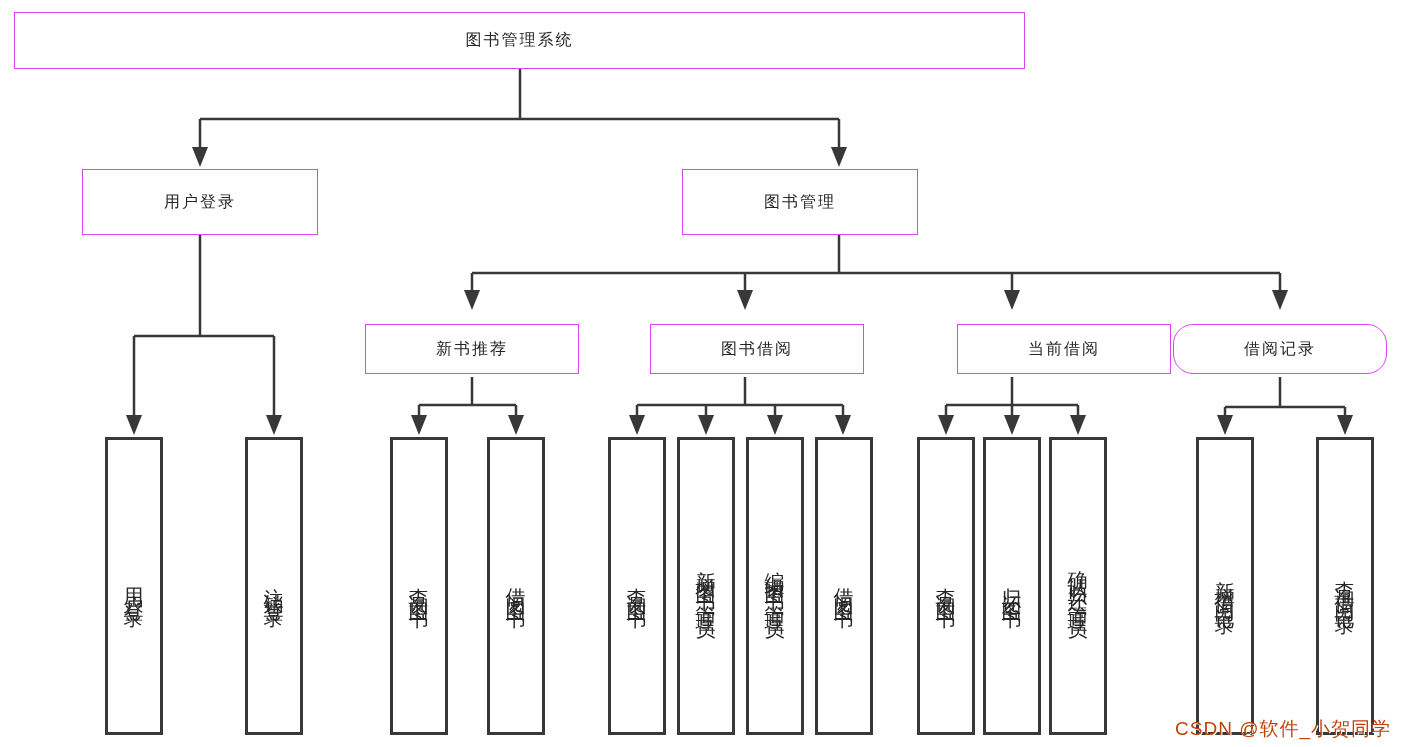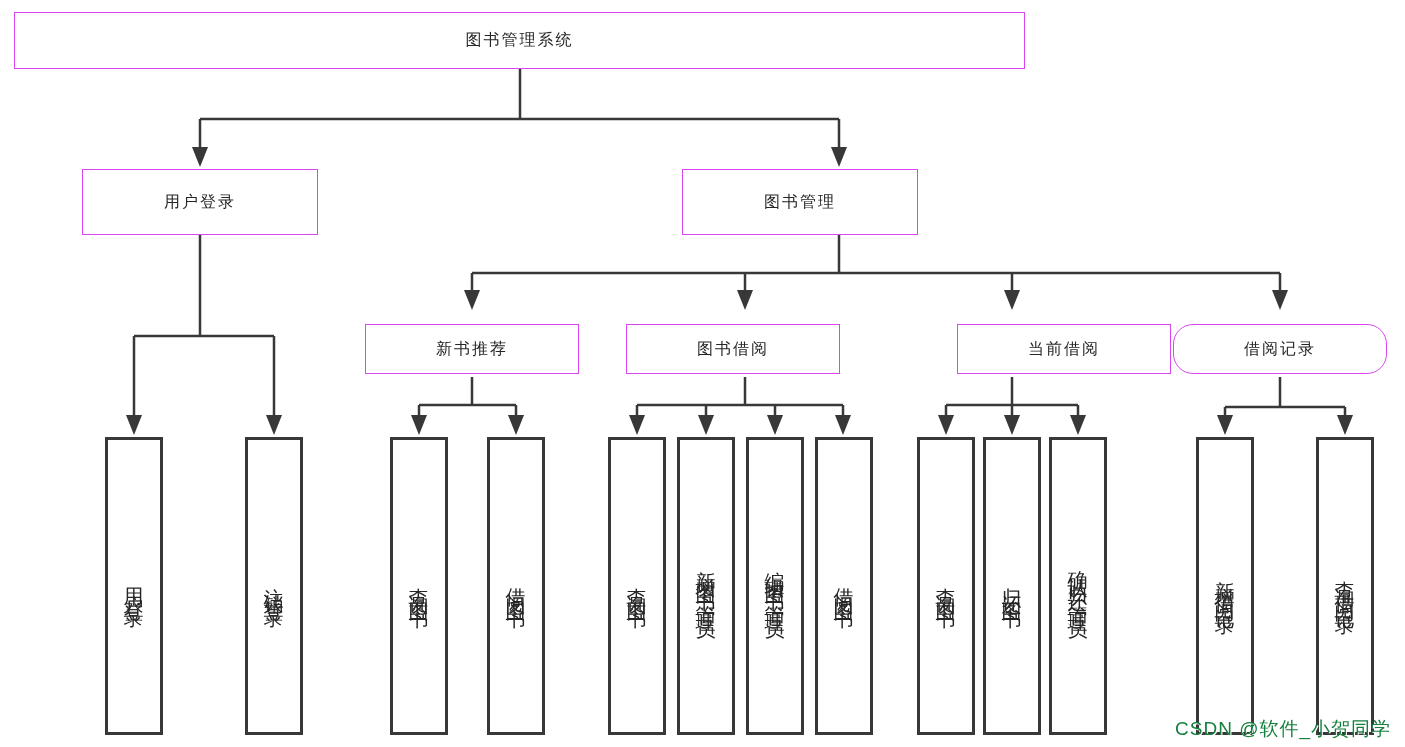--- a/index.html
+++ b/index.html
@@ -34,21 +34,21 @@
     text-orientation:mixed;
     text-align:center;
     font-size:20px;
     letter-spacing:7px;
     line-height:52px;
   }
   .watermark {
     position:absolute;
     right:14px; bottom:5px;
     font-size:19px; letter-spacing:1px;
-    color:#15803d;
+    color:#c2410c;
     text-shadow:1px 1px 0 #ffffff;
     white-space:nowrap;
     z-index:5;
   }
 </style>
 </head>
 <body>
 
 <div class="canvas">
 
@@ -84,21 +84,21 @@
       <polygon points="1337,415 1353,415 1345,435"></polygon>
     </g>
   </svg>
 
   <div class="box root">图书管理系统</div>
 
   <div class="box lvl2" style="left:82px;">用户登录</div>
   <div class="box lvl2" style="left:682px;">图书管理</div>
 
   <div class="box lvl3" style="left:365px;">新书推荐</div>
-  <div class="box lvl3" style="left:626px;">图书借阅</div>
+  <div class="box lvl3" style="left:650px;">图书借阅</div>
   <div class="box lvl3" style="left:957px;">当前借阅</div>
   <div class="box lvl3" style="left:1173px;border-radius:20px;">借阅记录</div>
 
   <div class="leaf" style="left:105px;">用户登录</div>
   <div class="leaf" style="left:245px;">注销登录</div>
 
   <div class="leaf" style="left:390px;">查询图书</div>
   <div class="leaf" style="left:487px;">借阅图书</div>
 
   <div class="leaf" style="left:608px;">查询图书</div>

